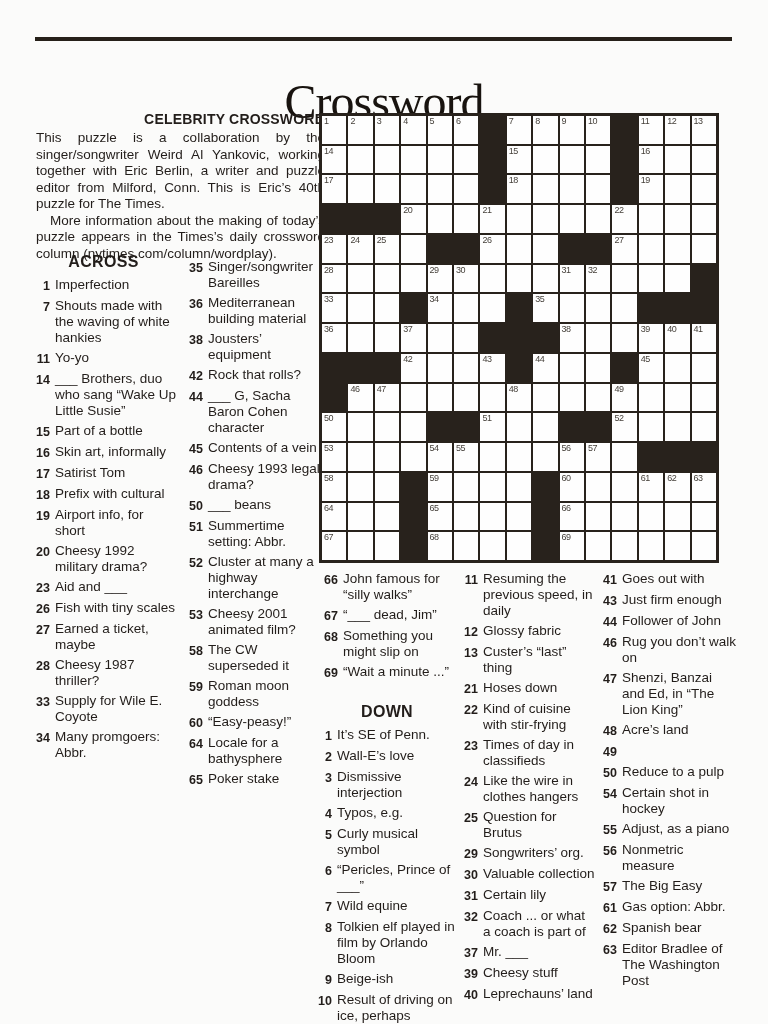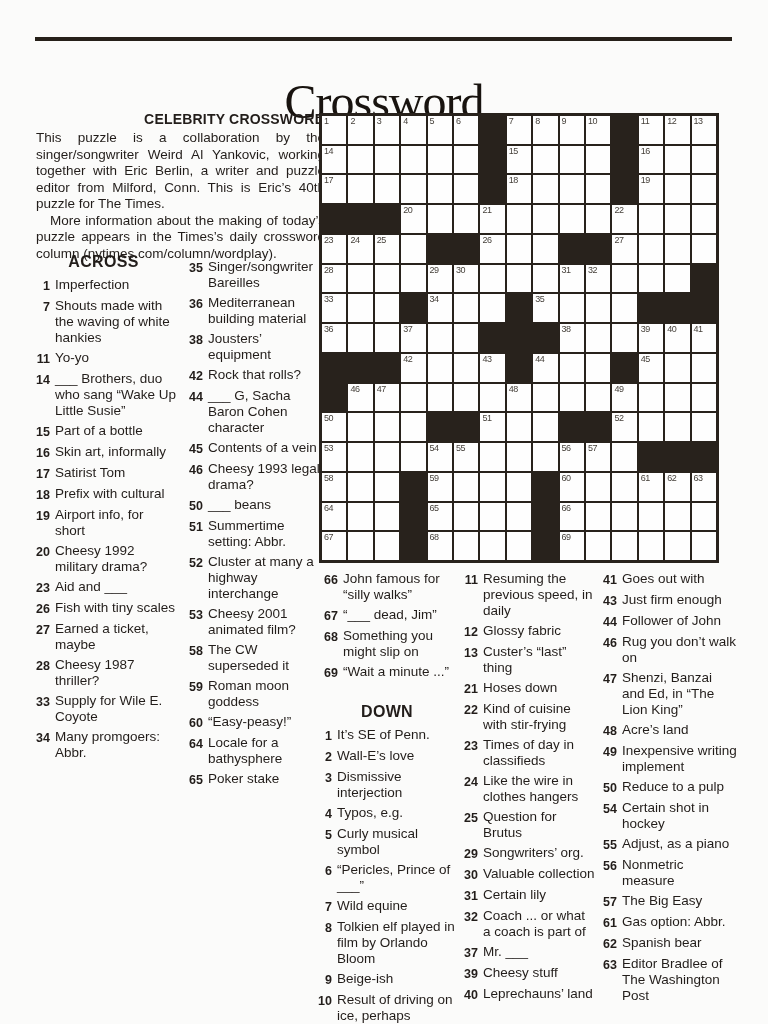--- a/index.html
+++ b/index.html
@@ -706,21 +706,20 @@
     <div class="clue">
       <span class="cnum">47</span>
       <span class="ctxt">Shenzi, Banzai and Ed, in “The Lion King”</span>
     </div>
     <div class="clue">
       <span class="cnum">48</span>
       <span class="ctxt">Acre’s land</span>
     </div>
     <div class="clue">
       <span class="cnum">49</span>
-      <span class="ctxt">Inexpensive writing implement</span>
     </div>
     <div class="clue">
       <span class="cnum">50</span>
       <span class="ctxt">Reduce to a pulp</span>
     </div>
     <div class="clue">
       <span class="cnum">54</span>
       <span class="ctxt">Certain shot in hockey</span>
     </div>
     <div class="clue">

